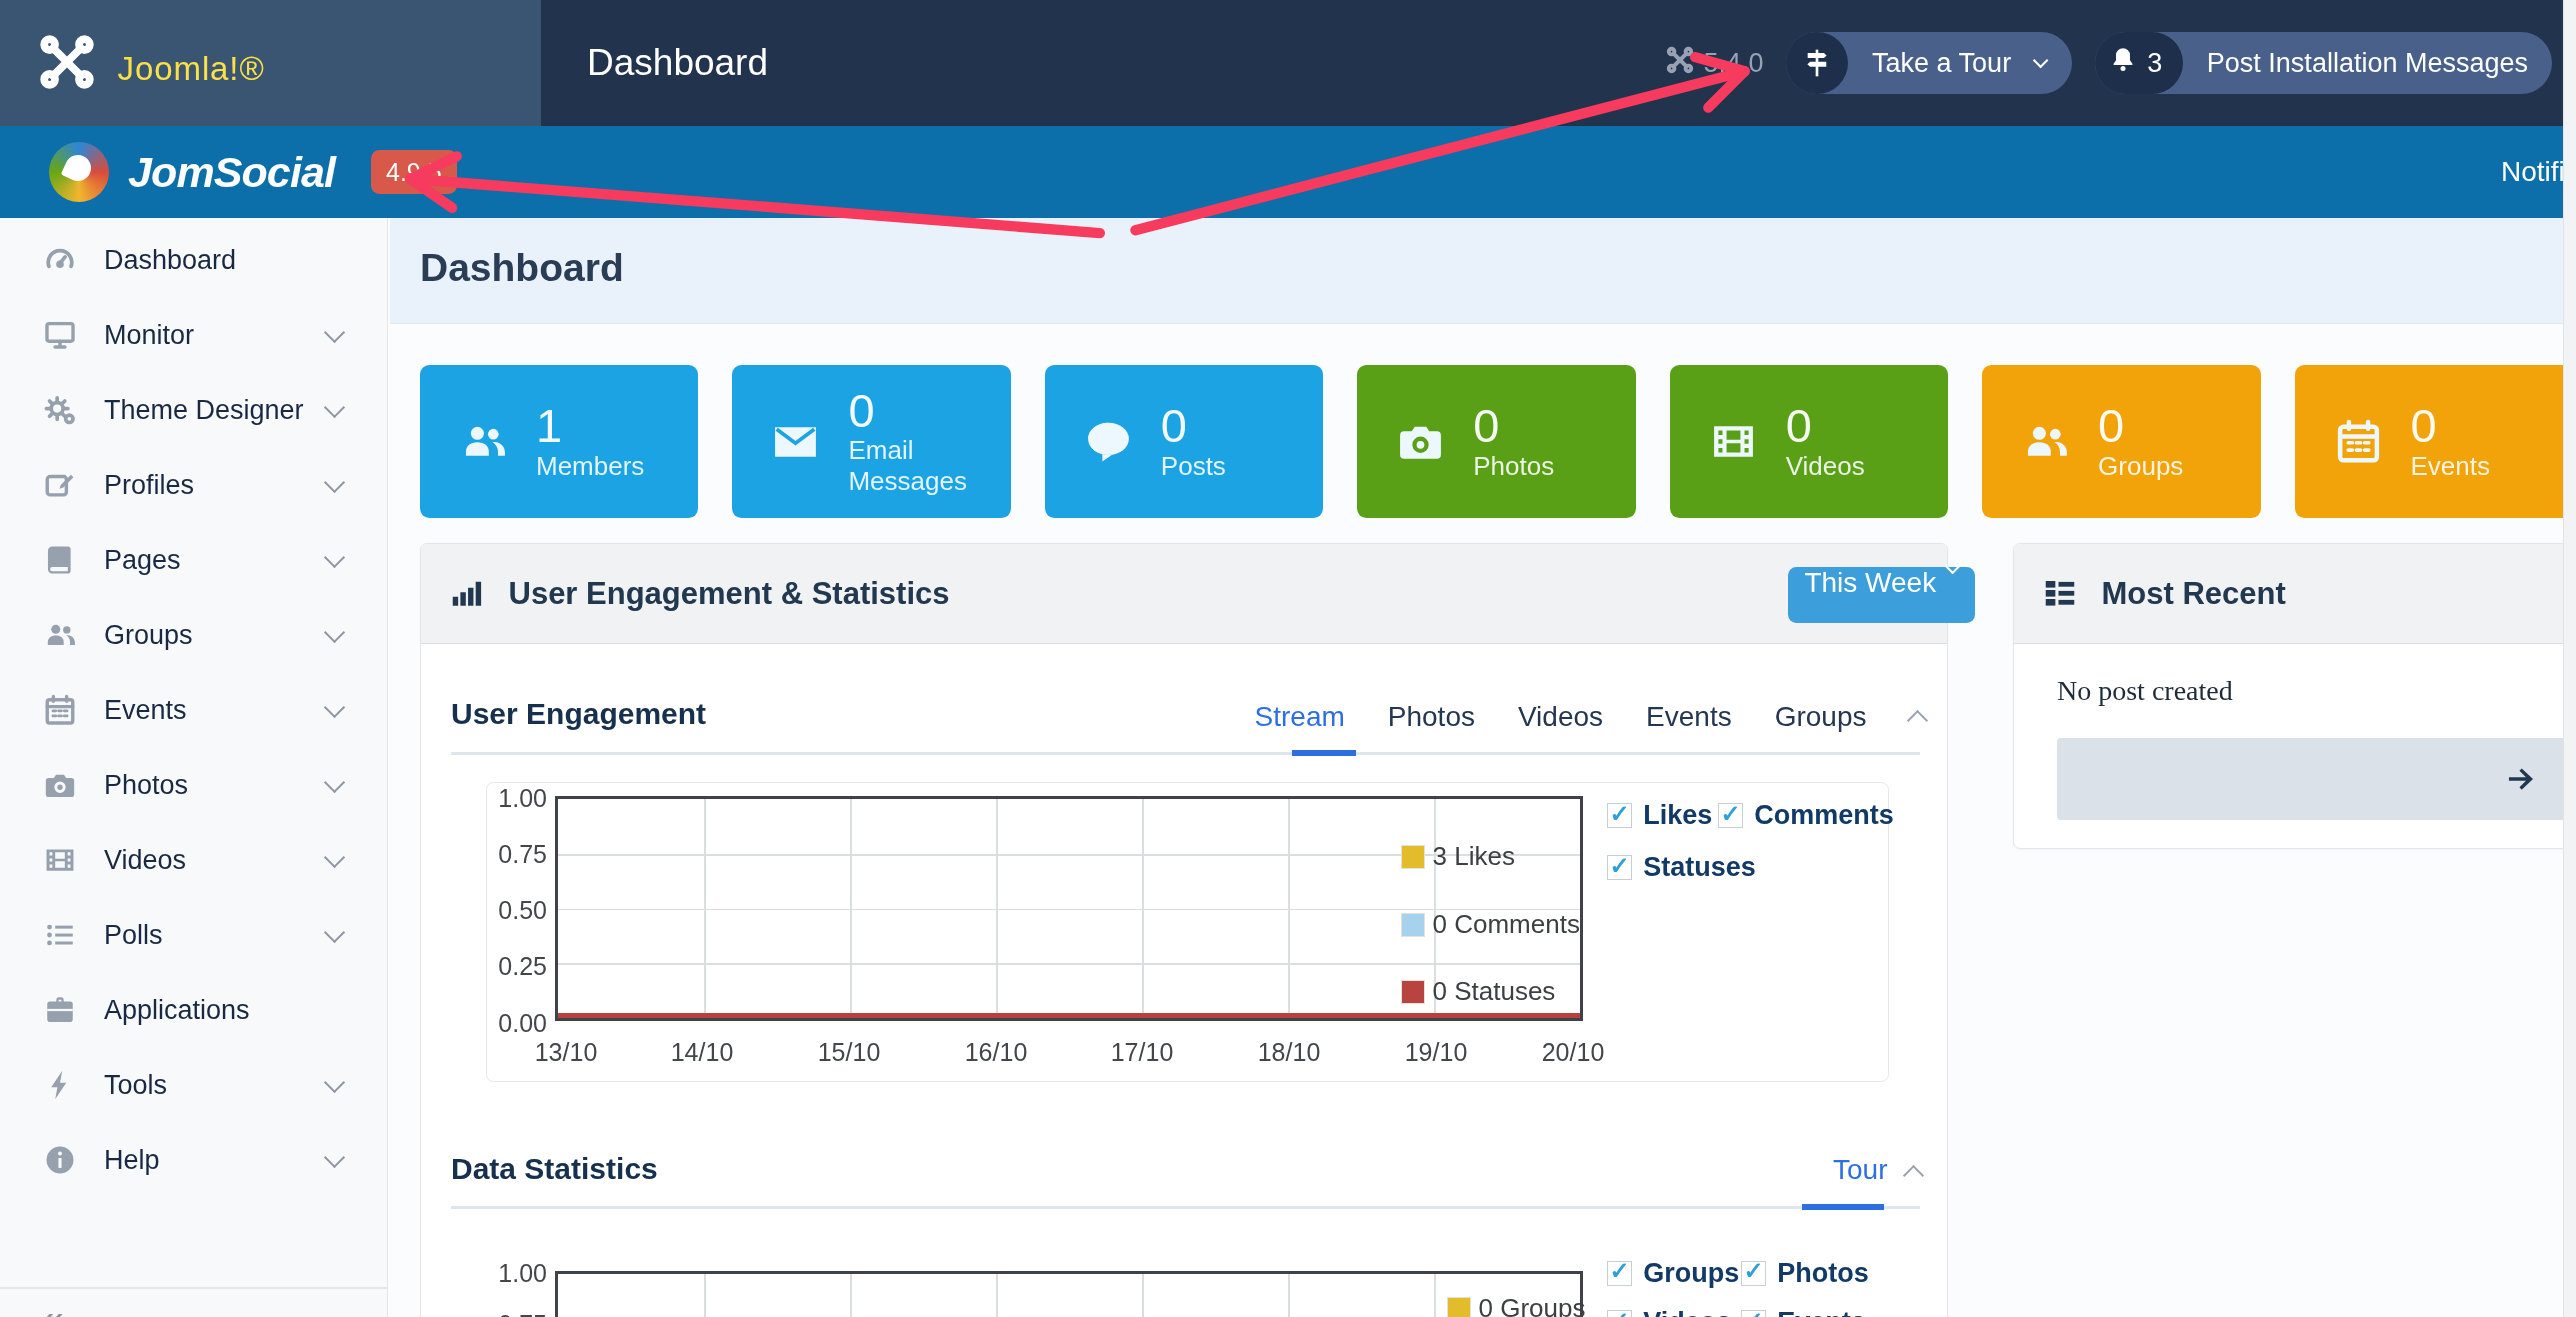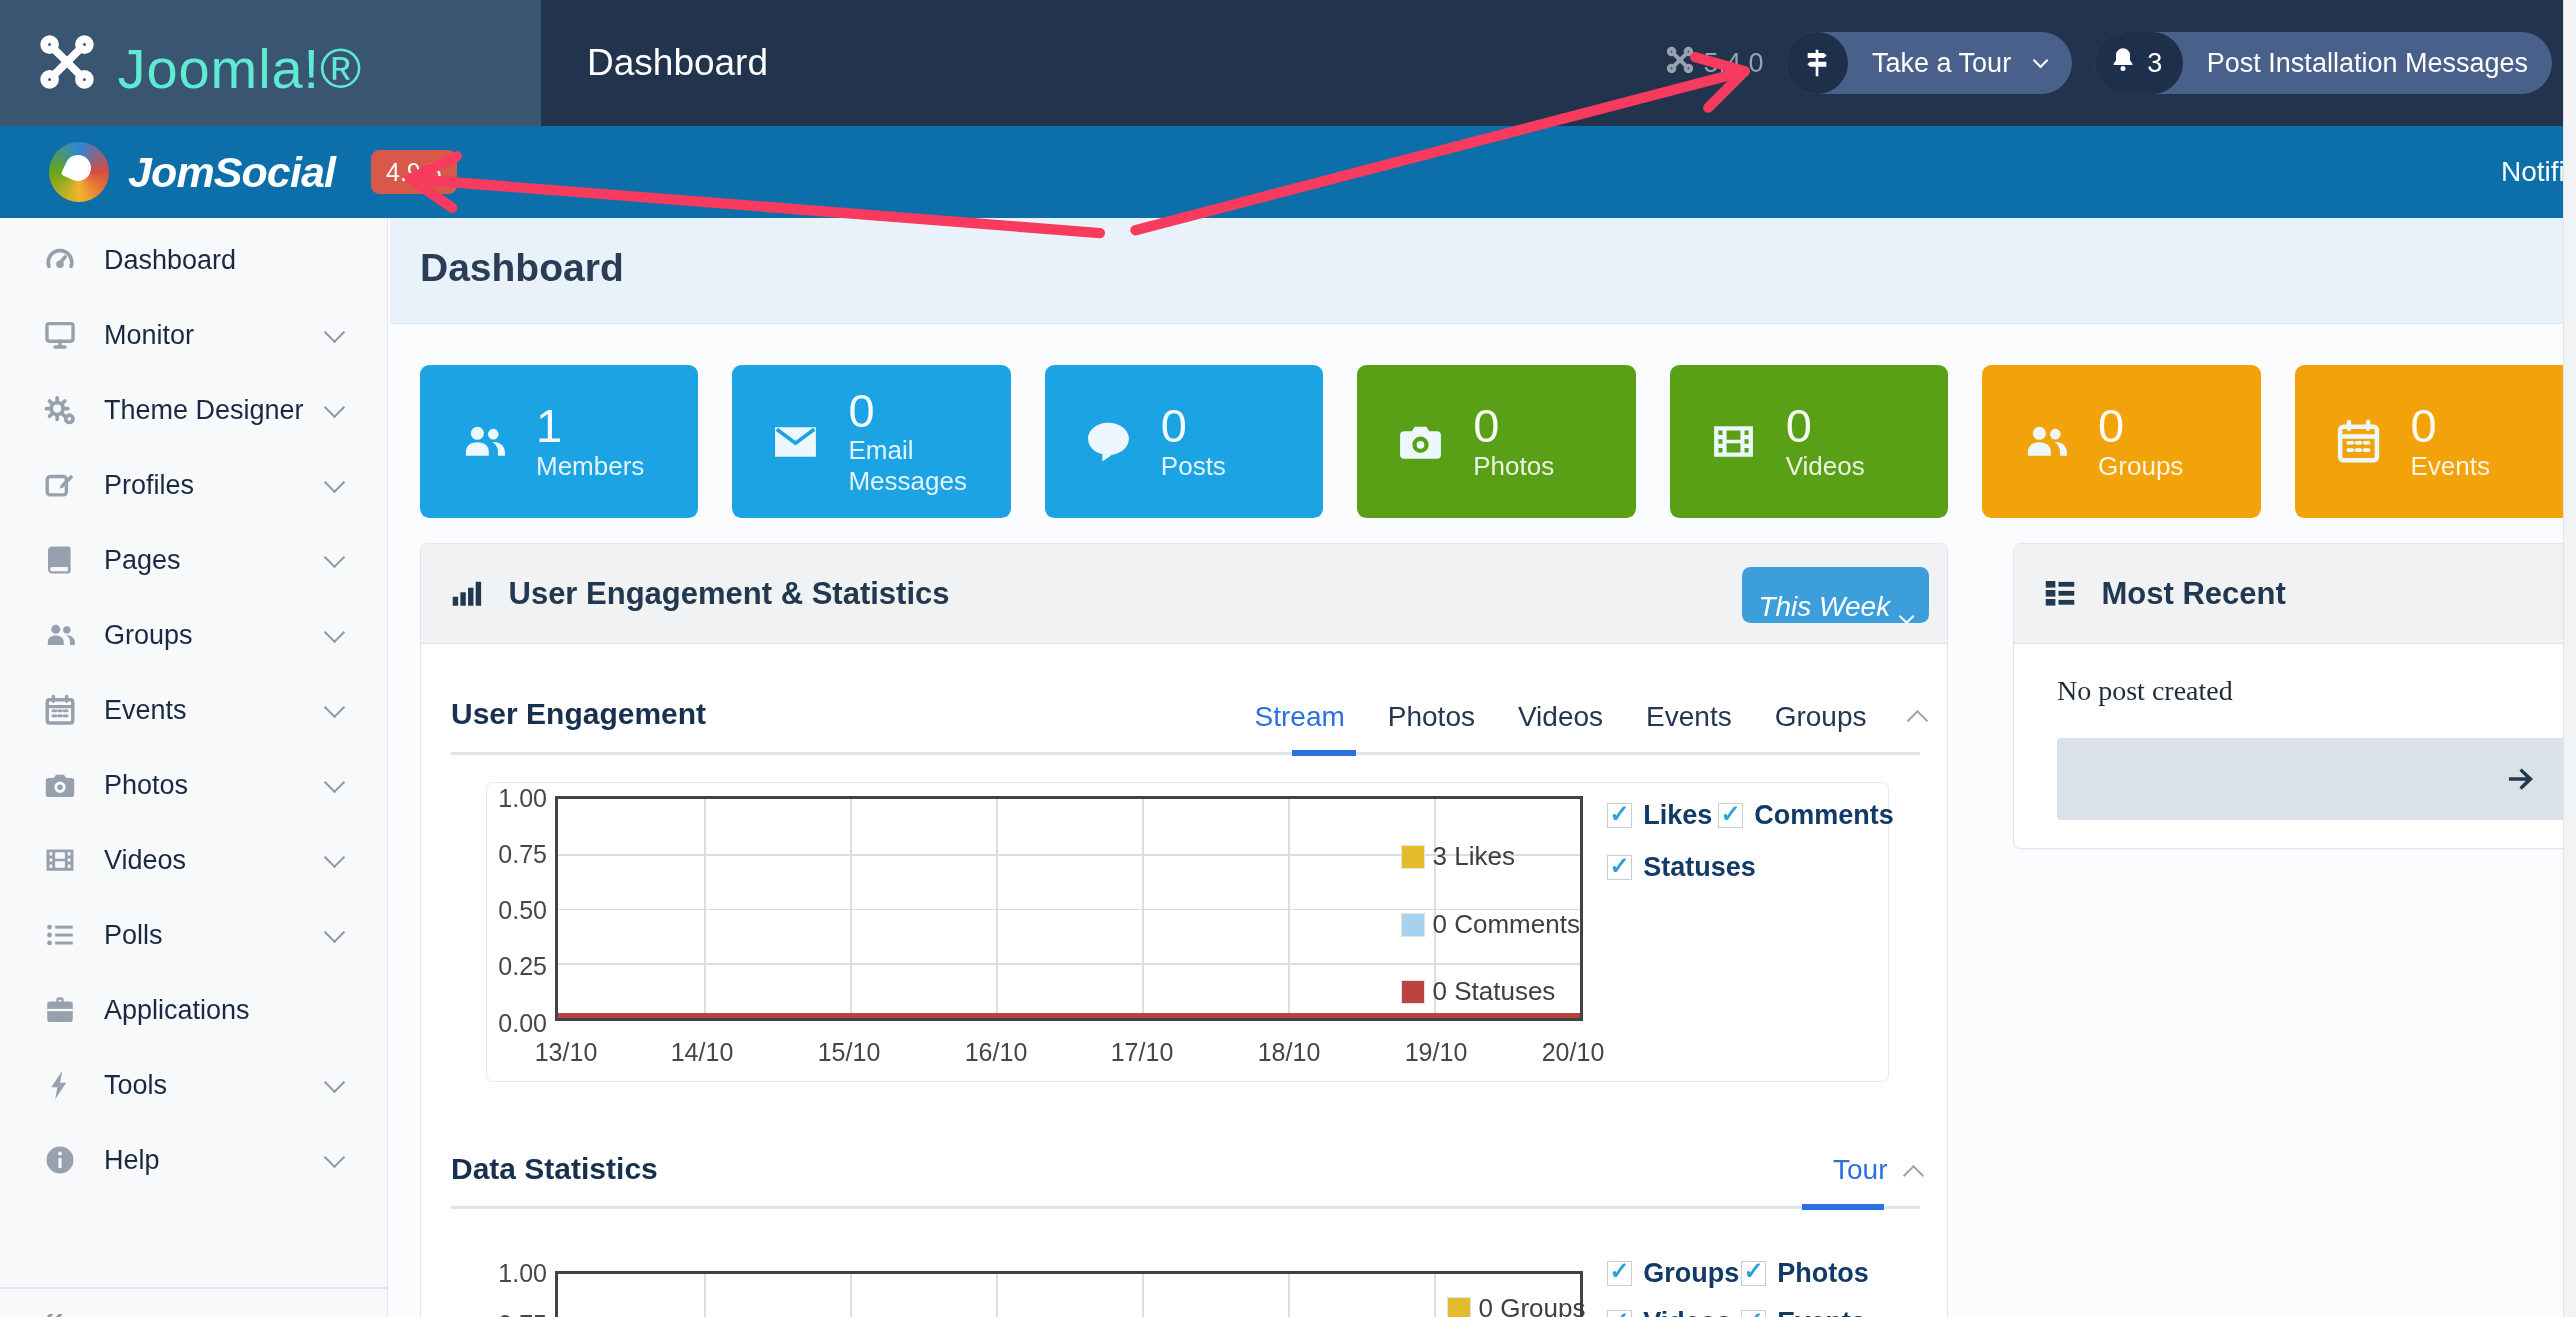--- a/index.html
+++ b/index.html
@@ -3,21 +3,21 @@
 <meta charset="utf-8">
 <style>
   * { margin:0; padding:0; box-sizing:border-box; }
   html,body { width:2576px; height:1318px; }
   body { font-family:"Liberation Sans", sans-serif; }
   .screen { position:relative; width:2576px; height:1318px; overflow:hidden; background:#fbfcfd; }
 
   
   .topbar { position:absolute; left:0; top:0; width:2576px; height:126px; background:#22334e; }
   .logo-area { position:absolute; left:0; top:0; width:541px; height:126px; background:#3a5571; display:flex; align-items:center; padding-left:37px; gap:20.6px; }
-  .brand-text { color:#5eead4; font-size:56px; font-weight:500; letter-spacing:0.9px;margin-top:11px; }
+  .brand-text { color:#fde047; font-size:33px; font-weight:500; letter-spacing:0.9px;margin-top:11px; }
   .tb-title { position:absolute; left:587px; top:0; height:126px; display:flex; align-items:center; color:#fff; font-size:37px; font-weight:500; }
   .tb-right { position:absolute; right:24px; top:0; height:126px; display:flex; align-items:center; gap:22.5px; }
   .tb-version { display:flex; align-items:center; gap:9.4px; color:#98a2b3; font-size:27px; }
   .pill { display:flex; align-items:center; background:#49618a; border-radius:32px; height:62px; color:#fff; font-size:27px; }
   .pill .pill-circle { width:62px; height:62px; border-radius:50%; background:#1e2f4b; display:flex; align-items:center; justify-content:center; flex:0 0 62px; }
   .pill .pill-dark { height:62px; border-radius:31px; background:#1e2f4b; display:flex; align-items:center; justify-content:center; gap:9.4px; padding:0 20.6px 0 13px; }
   .pill-label { padding:0 24px; white-space:nowrap; }
   .pill-sliver { position:absolute; left:2563px; top:32px; width:66px; height:62px; border-radius:31px; background:#49618a; }
 
   
@@ -55,21 +55,21 @@
 
   
   .panel { position:absolute; background:#fff; border:0.9px solid #e2e5e9; border-radius:7.5px; box-shadow:0 0.9px 1.9px rgba(0,0,0,.04); }
   .panel-head { position:absolute; left:0; top:0; width:100%; height:100px; background:#f0f2f4; border-bottom:0.9px solid #dcdfe3; border-radius:7.5px 7.5px 0 0; display:flex; align-items:center; }
   .panel-title { font-size:31px; font-weight:bold; color:#22384f; margin-left:22.5px; }
   .panel-ic { width:37px; height:37px; margin-left:28px; color:#22384f; flex:0 0 37px; }
   .panel-ic svg { width:36px; height:36px; }
   .main-panel { left:420px; top:543px; width:1528px; height:842px; }
   .recent-panel { left:2013px; top:543px; width:599px; height:306px; }
 
-  .range-btn { position:absolute; left:1321px; top:22.5px; width:187px; height:56px; background:#3d9edc; border-radius:8.4px; color:#fff; font-size:28px; display:flex; align-items:flex-end; justify-content:center; gap:11.2px; cursor:pointer;font-style:italic; }
+  .range-btn { position:absolute; left:1367px; top:22.5px; width:187px; height:56px; background:#3d9edc; border-radius:8.4px; color:#fff; font-size:28px; display:flex; align-items:flex-start; justify-content:center; gap:11.2px; cursor:pointer; }
   .chev-sm { width:11.2px; height:11.2px; border-right:2.8px solid #fff; border-bottom:2.8px solid #fff; transform:rotate(45deg); margin-top:-5.6px; }
 
   .sec-heading { position:absolute; font-size:30px; font-weight:bold; color:#16304e; }
   .tabs { position:absolute; display:flex; align-items:center; gap:43px; }
   .tab { font-size:28px; color:#253750; cursor:pointer; }
   .tab.active { color:#2d6fe0; }
   .chev-up { width:15px; height:15px; border-right:2.8px solid #9aa3ad; border-bottom:2.8px solid #9aa3ad; transform:rotate(-135deg); margin-top:7.5px; }
   .sec-rule { position:absolute; height:2.8px; background:#dde6ee; }
   .rule-active { position:absolute; height:5.6px; background:#2d6fe0; }
   .count-link { position:absolute; font-size:28px; color:#2d6fe0; cursor:pointer; }

